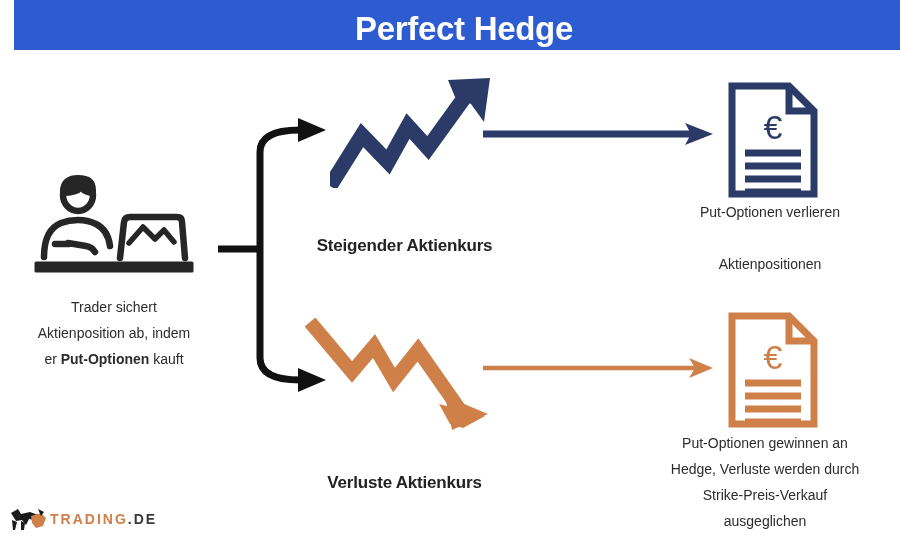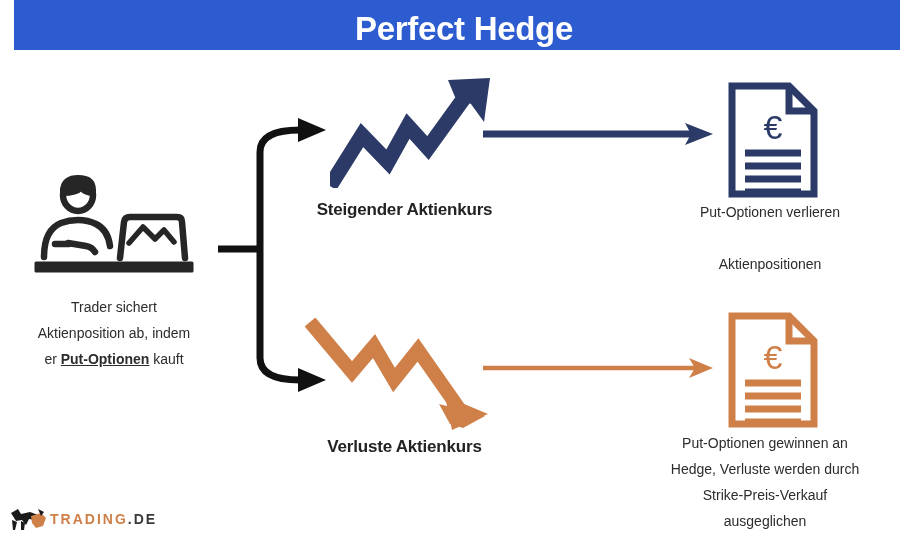--- a/index.html
+++ b/index.html
@@ -51,38 +51,38 @@
     font-size: 14px;
     line-height: 26px;
   }
   .branch-label {
     position: absolute;
     text-align: center;
     color: #232323;
     font-size: 17px;
     font-weight: bold;
     letter-spacing: -0.2px;
+    margin-top: 36px;
   }
 
   
   .trader-icon {
     position: absolute;
     left: 28px;
     top: 165px;
     width: 175px;
     height: 115px;
   }
   .trader-caption {
     left: -6px;
     top: 294px;
     width: 240px;
   }
   .trader-caption b {
     font-weight: bold;
-    text-decoration: underline;
   }
 
   
   .connector {
     position: absolute;
     left: 200px;
     top: 110px;
     width: 150px;
     height: 290px;
   }

